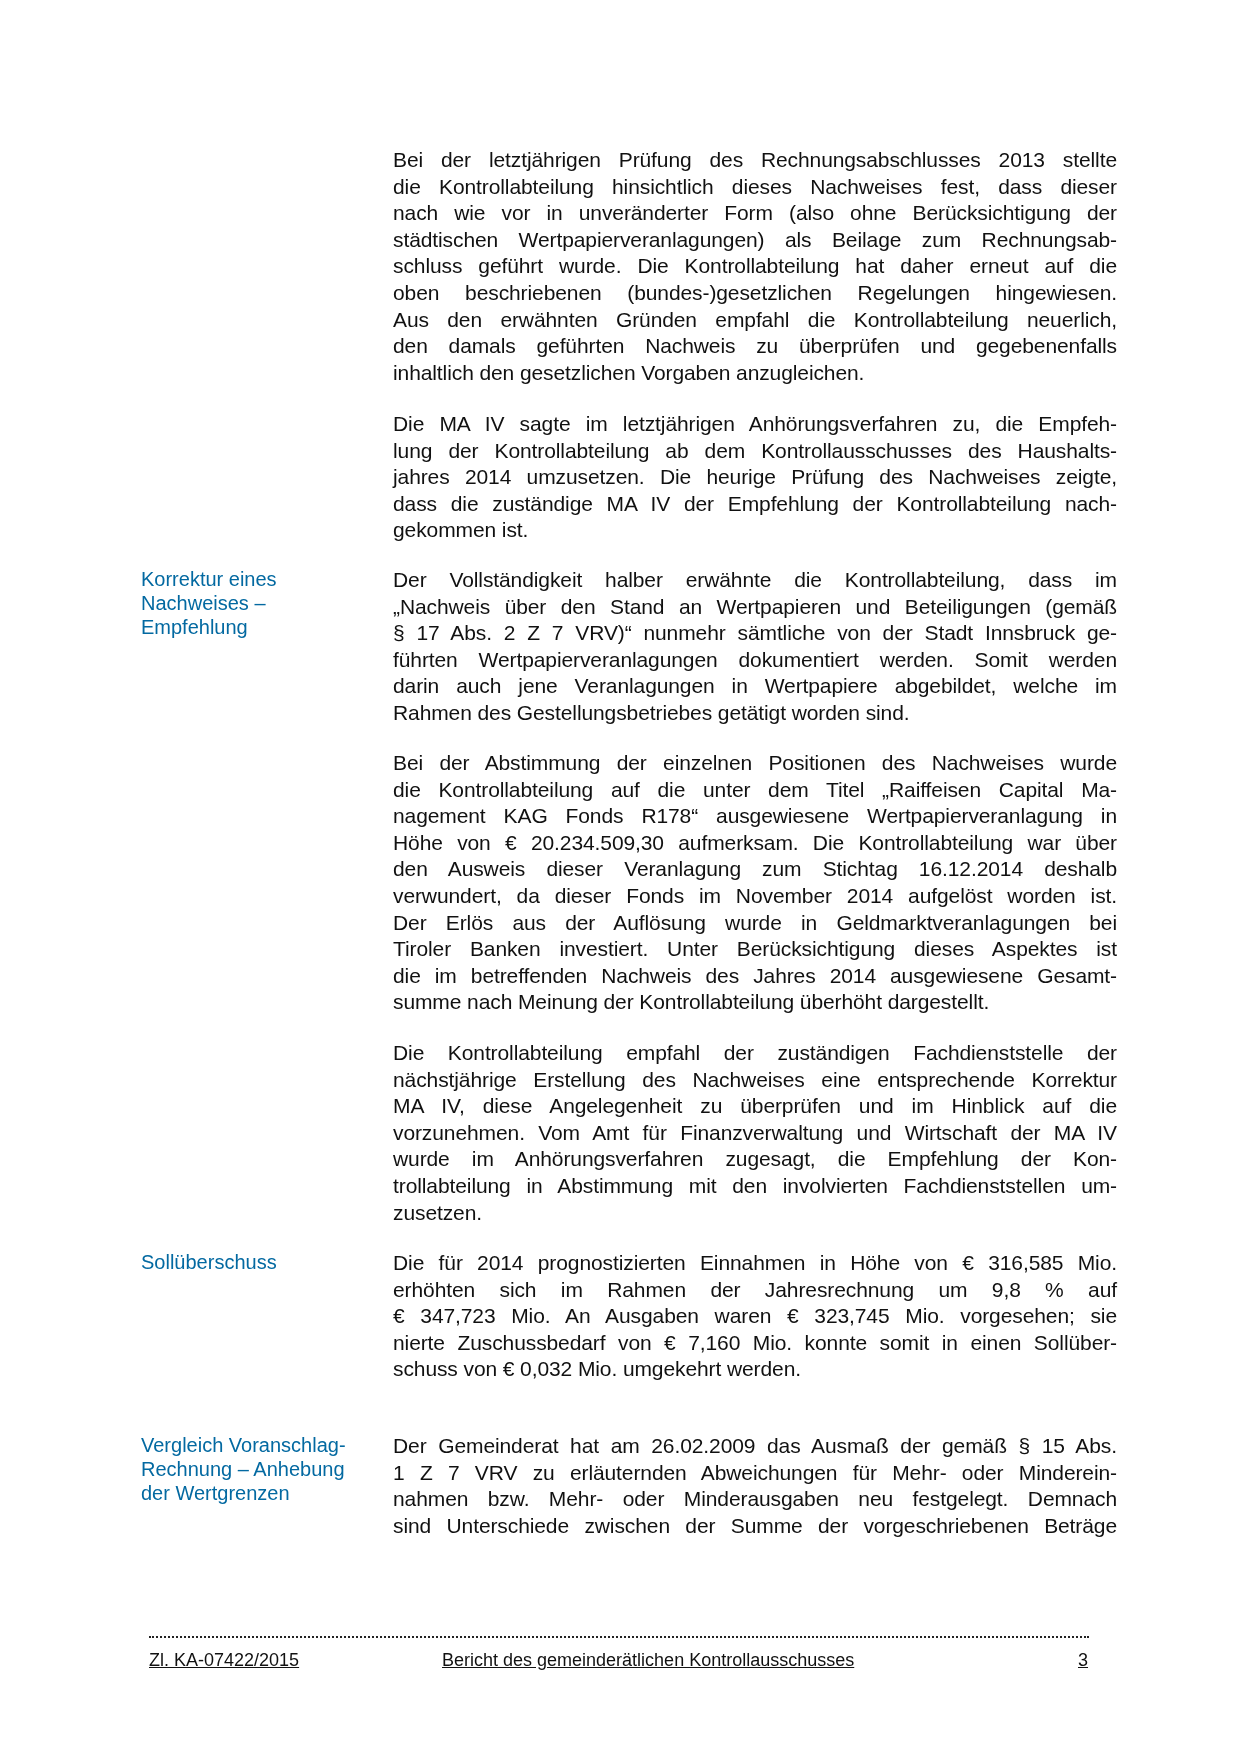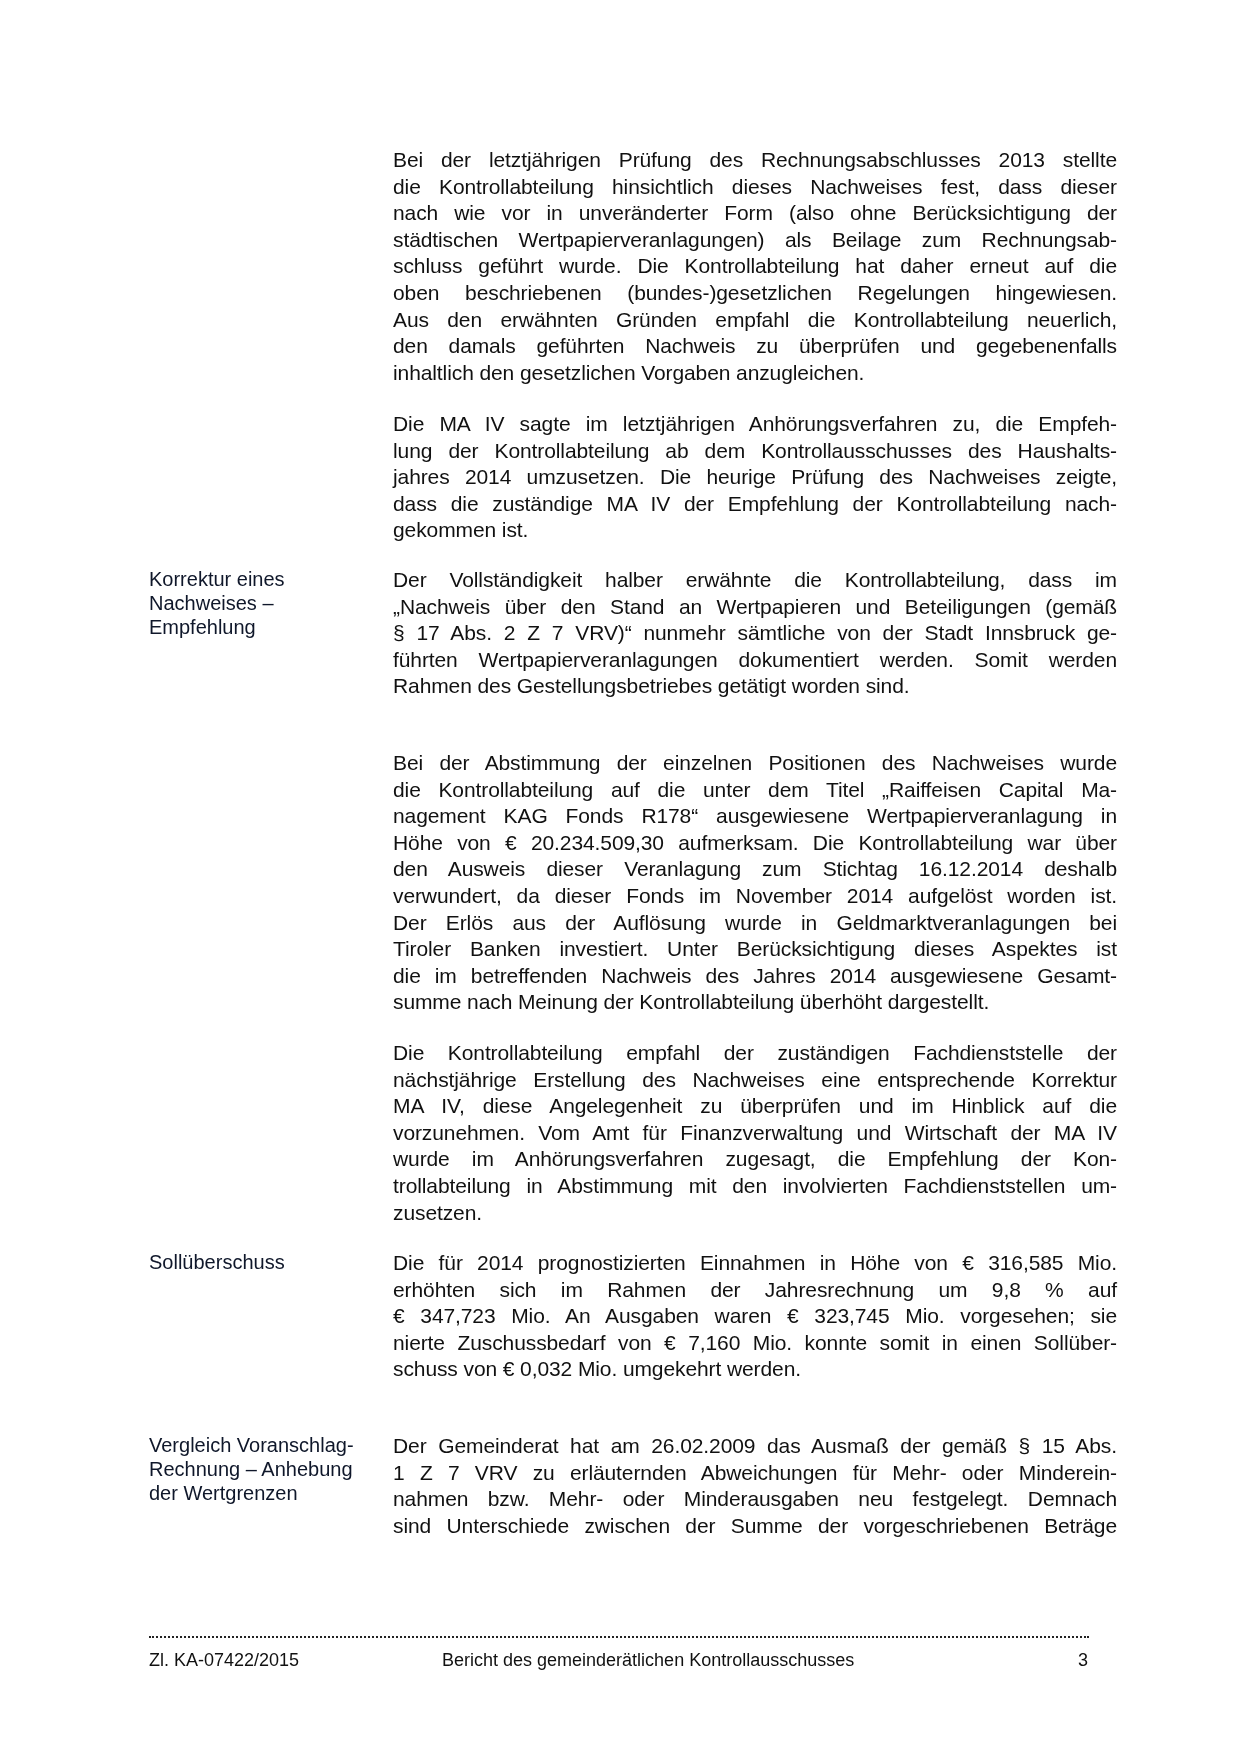--- a/index.html
+++ b/index.html
@@ -1,28 +1,28 @@
 <!DOCTYPE html>
 <html><head>
   <meta charset="utf-8">
   <style>
     html, body { margin: 0; padding: 0; background: #ffffff; }
     body { width: 1241px; height: 1754px; position: relative; overflow: hidden;
            font-family: "Liberation Sans", sans-serif; color: #111; }
     .page { position: absolute; left: 0; top: 0; width: 1241px; height: 1754px; }
     .row { position: absolute; left: 0; width: 1241px; }
-    .side { position: absolute; left: 149px; width: 230px; color: #0f172a;
+    .side { position: absolute; left: 141px; width: 230px; color: #0369a1;
             font-size: 20px; line-height: 24px; }
     .body { position: absolute; left: 393px; width: 724px; font-size: 21px;
             line-height: 26.6px; text-align: justify; hyphens: manual; letter-spacing: -0.1px; }
     .body span.ln { display: block; text-align: justify; text-align-last: justify; white-space: nowrap; }
     .body span.ln.last { text-align-last: left; }
     .footer-dots { position: absolute; left: 149px; top: 1636px; width: 940px; height: 2px;
                    border-top: 2px dotted #222; }
-    .footer { position: absolute; top: 1650px; font-size: 18px; color: #111; }
+    .footer { position: absolute; top: 1650px; font-size: 18px; color: #111; text-decoration: underline; }
     .f-left { left: 149px; }
     .f-center { left: 442px; }
     .f-right { left: 1078px; }
   </style>
 </head>
 <body>
 
 <div class="page" id="page">
     <div class="row" style="top: 147px;">
       <div class="body">
@@ -50,20 +50,21 @@
       <div class="side">
         <div>Korrektur eines</div>
         <div>Nachweises –</div>
         <div>Empfehlung</div>
       </div>
       <div class="body">
         <span class="ln">Der Vollständigkeit halber erwähnte die Kontrollabteilung, dass im</span>
         <span class="ln">„Nachweis über den Stand an Wertpapieren und Beteiligungen (gemäß</span>
         <span class="ln">§ 17 Abs. 2 Z 7 VRV)“ nunmehr sämtliche von der Stadt Innsbruck ge-</span>
         <span class="ln">führten Wertpapierveranlagungen dokumentiert werden. Somit werden</span>
+        <span class="ln">darin auch jene Veranlagungen in Wertpapiere abgebildet, welche im</span>
         <span class="ln last">Rahmen des Gestellungsbetriebes getätigt worden sind.</span>
       </div>
     </div>
     <div class="row" style="top: 750px;">
       <div class="body">
         <span class="ln">Bei der Abstimmung der einzelnen Positionen des Nachweises wurde</span>
         <span class="ln">die Kontrollabteilung auf die unter dem Titel „Raiffeisen Capital Ma-</span>
         <span class="ln">nagement KAG Fonds R178“ ausgewiesene Wertpapierveranlagung in</span>
         <span class="ln">Höhe von € 20.234.509,30 aufmerksam. Die Kontrollabteilung war über</span>
         <span class="ln">den Ausweis dieser Veranlagung zum Stichtag 16.12.2014 deshalb</span>

